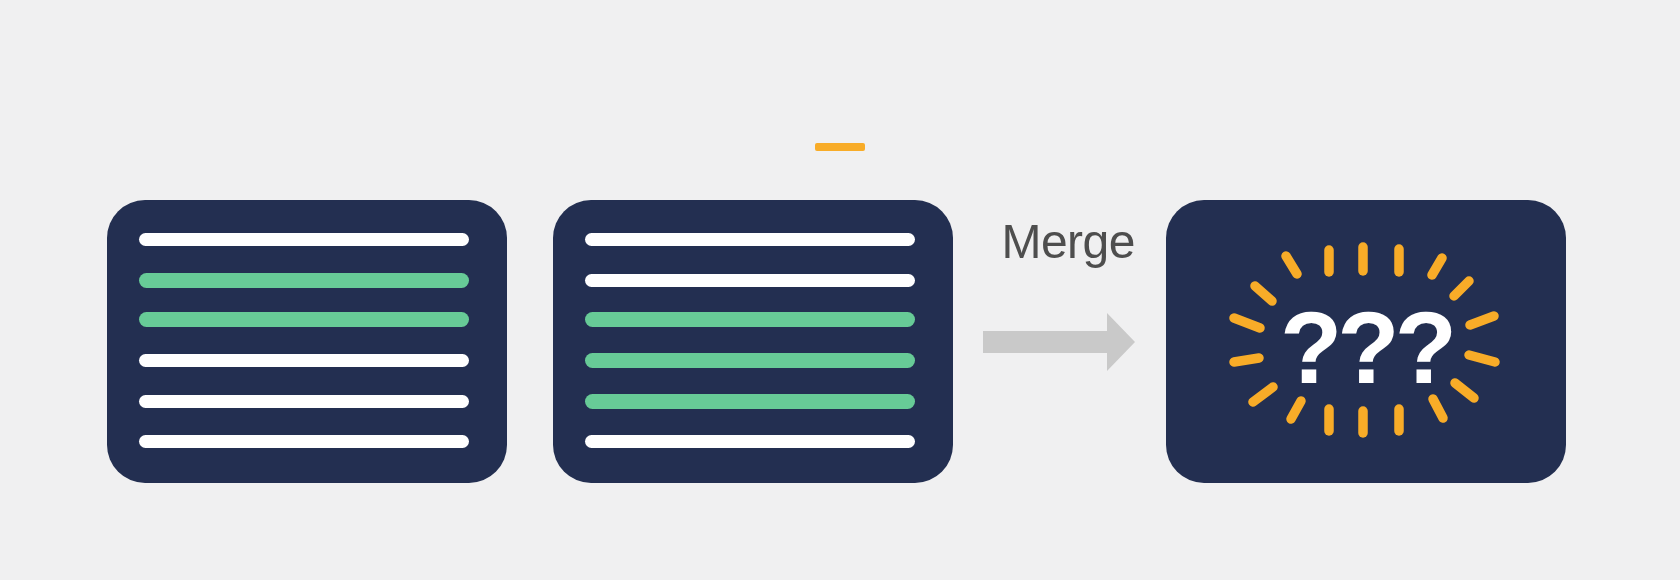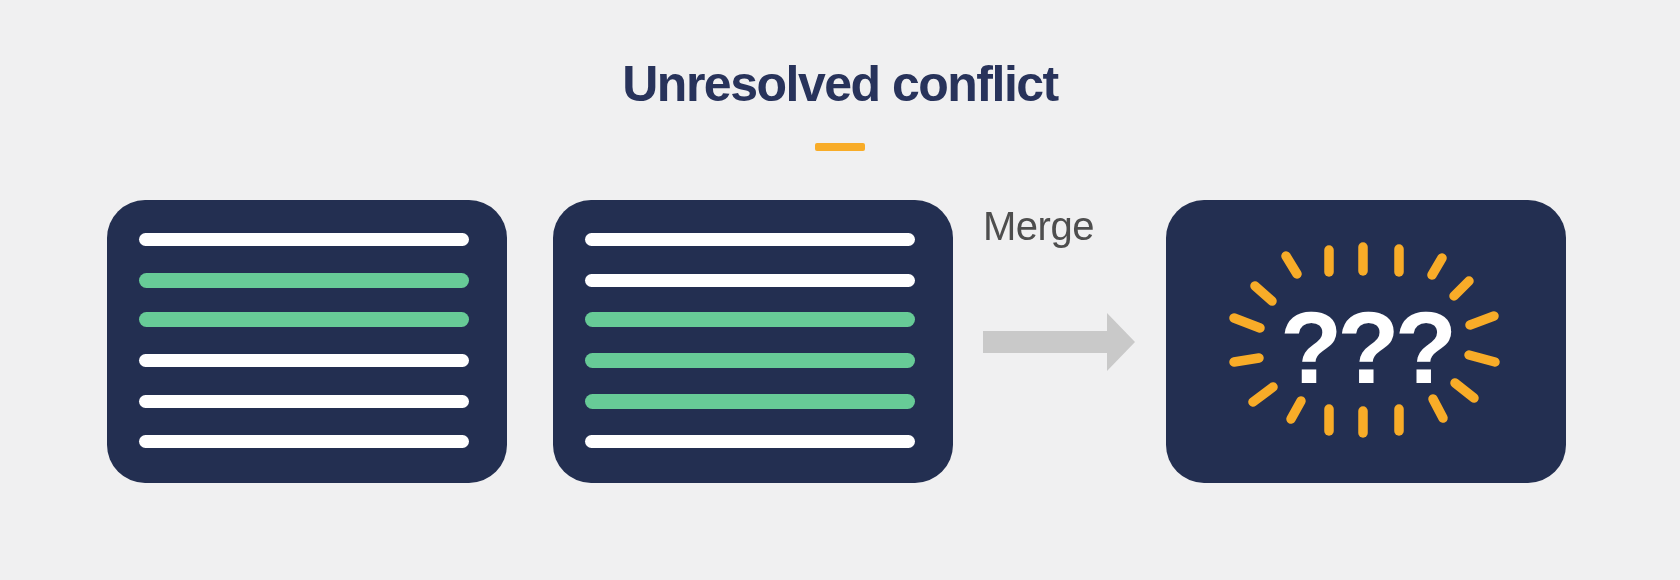--- a/index.html
+++ b/index.html
@@ -50,25 +50,25 @@
   .line {
     position: absolute;
     left: 32px;
     width: 330px;
     border-radius: 8px;
   }
   .line.white { height: 13px; background: var(--line-white, #ffffff); }
   .line.green { height: 15px; background: var(--line-green, #67CB97); }
   .merge-label {
     position: absolute;
-    top: 204px;
+    top: 216px;
     left: 983px;
     width: 152px;
-    text-align: left;
-    font-size: 40px;
+    text-align: right;
+    font-size: 48px;
     letter-spacing: -0.5px;
     color: var(--merge-text, #4E4E4E);
     line-height: 1.1;
   }
   .merge-arrow {
     position: absolute;
     top: 310px;
     left: 983px;
     width: 152px;
     height: 64px;
@@ -96,21 +96,20 @@
     letter-spacing: -5px;
     color: #ffffff;
     line-height: 1;
   }
 </style>
 </head>
 <body>
 
 <div class="canvas">
 
-  <div class="title">Unresolved conflict</div>
 
   <div class="accent-underline"></div>
 
   <div class="card pos-a">
       <div class="line white" style="top: 33px;"></div>
       <div class="line green" style="top: 73px;"></div>
       <div class="line green" style="top: 112px;"></div>
       <div class="line white" style="top: 154px;"></div>
       <div class="line white" style="top: 195px;"></div>
       <div class="line white" style="top: 235px;"></div>

